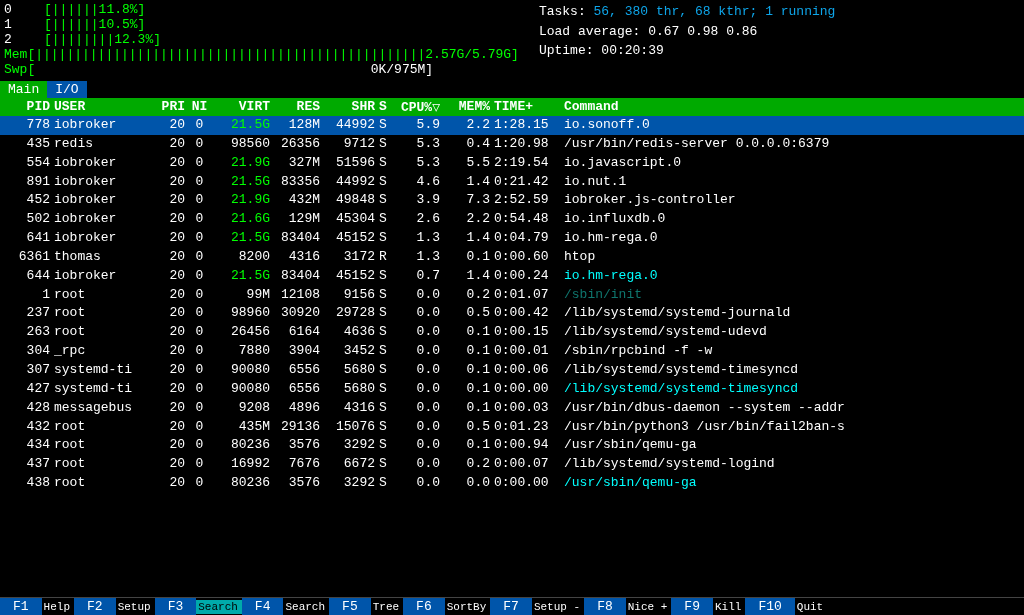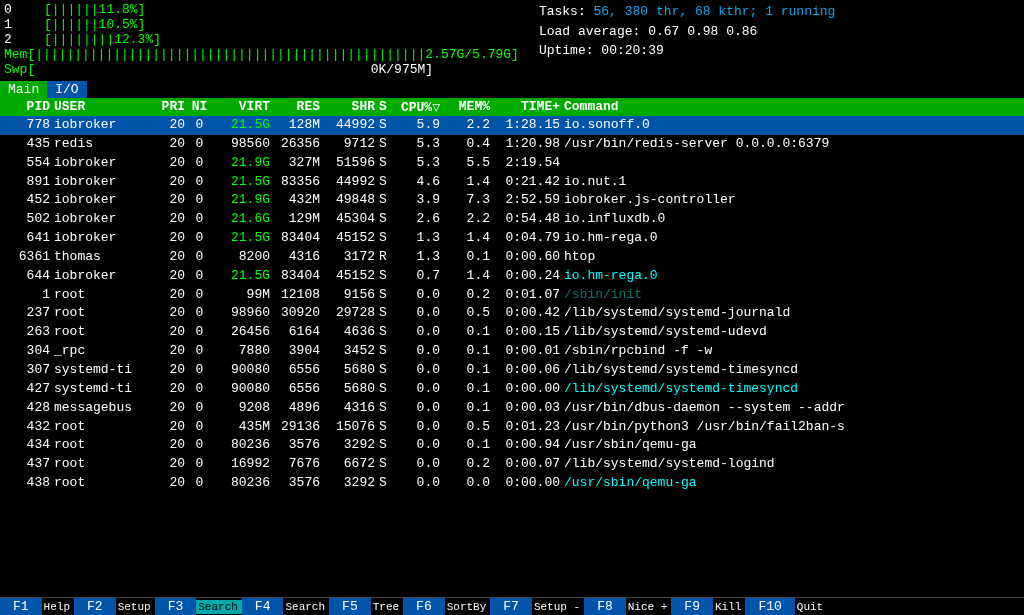--- a/index.html
+++ b/index.html
@@ -96,21 +96,21 @@
     .col-pid   { width: 50px; text-align: right; padding-right: 4px; }
     .col-user  { width: 100px; }
     .col-pri   { width: 35px; text-align: right; padding-right: 4px; }
     .col-ni    { width: 25px; text-align: center; padding-right: 4px; }
     .col-virt  { width: 60px; text-align: right; padding-right: 4px; }
     .col-res   { width: 50px; text-align: right; padding-right: 4px; }
     .col-shr   { width: 55px; text-align: right; padding-right: 4px; }
     .col-s     { width: 15px; }
     .col-cpu   { width: 50px; text-align: right; padding-right: 4px; }
     .col-mem   { width: 50px; text-align: right; padding-right: 4px; }
-    .col-time  { width: 70px; text-align: right; padding-right: 4px; }
+    .col-time  { width: 70px; text-align: left; padding-right: 4px; }
     .col-cmd   { flex: 1; }
 
     #footer {
       background: #000;
       display: flex;
       flex-direction: row;
       border-top: 1px solid #444;
     }
     .footer-item {
       display: flex;
@@ -229,20 +229,21 @@
     <span class="col-user">iobroker</span>
     <span class="col-pri">20</span>
     <span class="col-ni">0</span>
     <span class="col-virt" style="color:#00ff00">21.9G</span>
     <span class="col-res">327M</span>
     <span class="col-shr">51596</span>
     <span class="col-s">S</span>
     <span class="col-cpu">5.3</span>
     <span class="col-mem">5.5</span>
     <span class="col-time">2:19.54</span>
+    <span class="col-cmd" style="color:#fff">io.javascript.0</span>
   </div>
       <div class="proc-row">
     <span class="col-pid">891</span>
     <span class="col-user">iobroker</span>
     <span class="col-pri">20</span>
     <span class="col-ni">0</span>
     <span class="col-virt" style="color:#00ff00">21.5G</span>
     <span class="col-res">83356</span>
     <span class="col-shr">44992</span>
     <span class="col-s">S</span>

